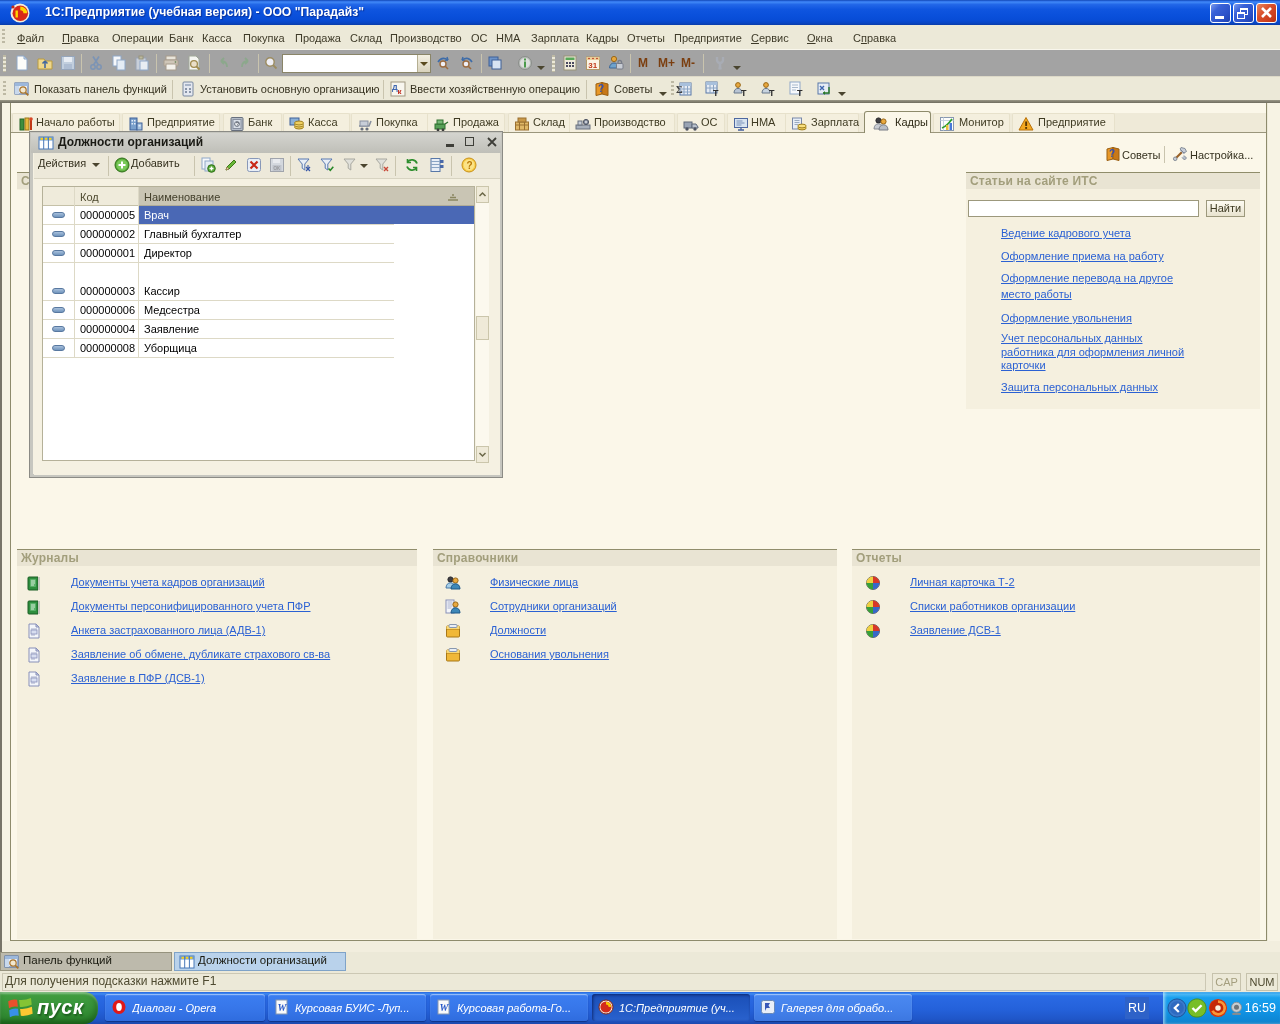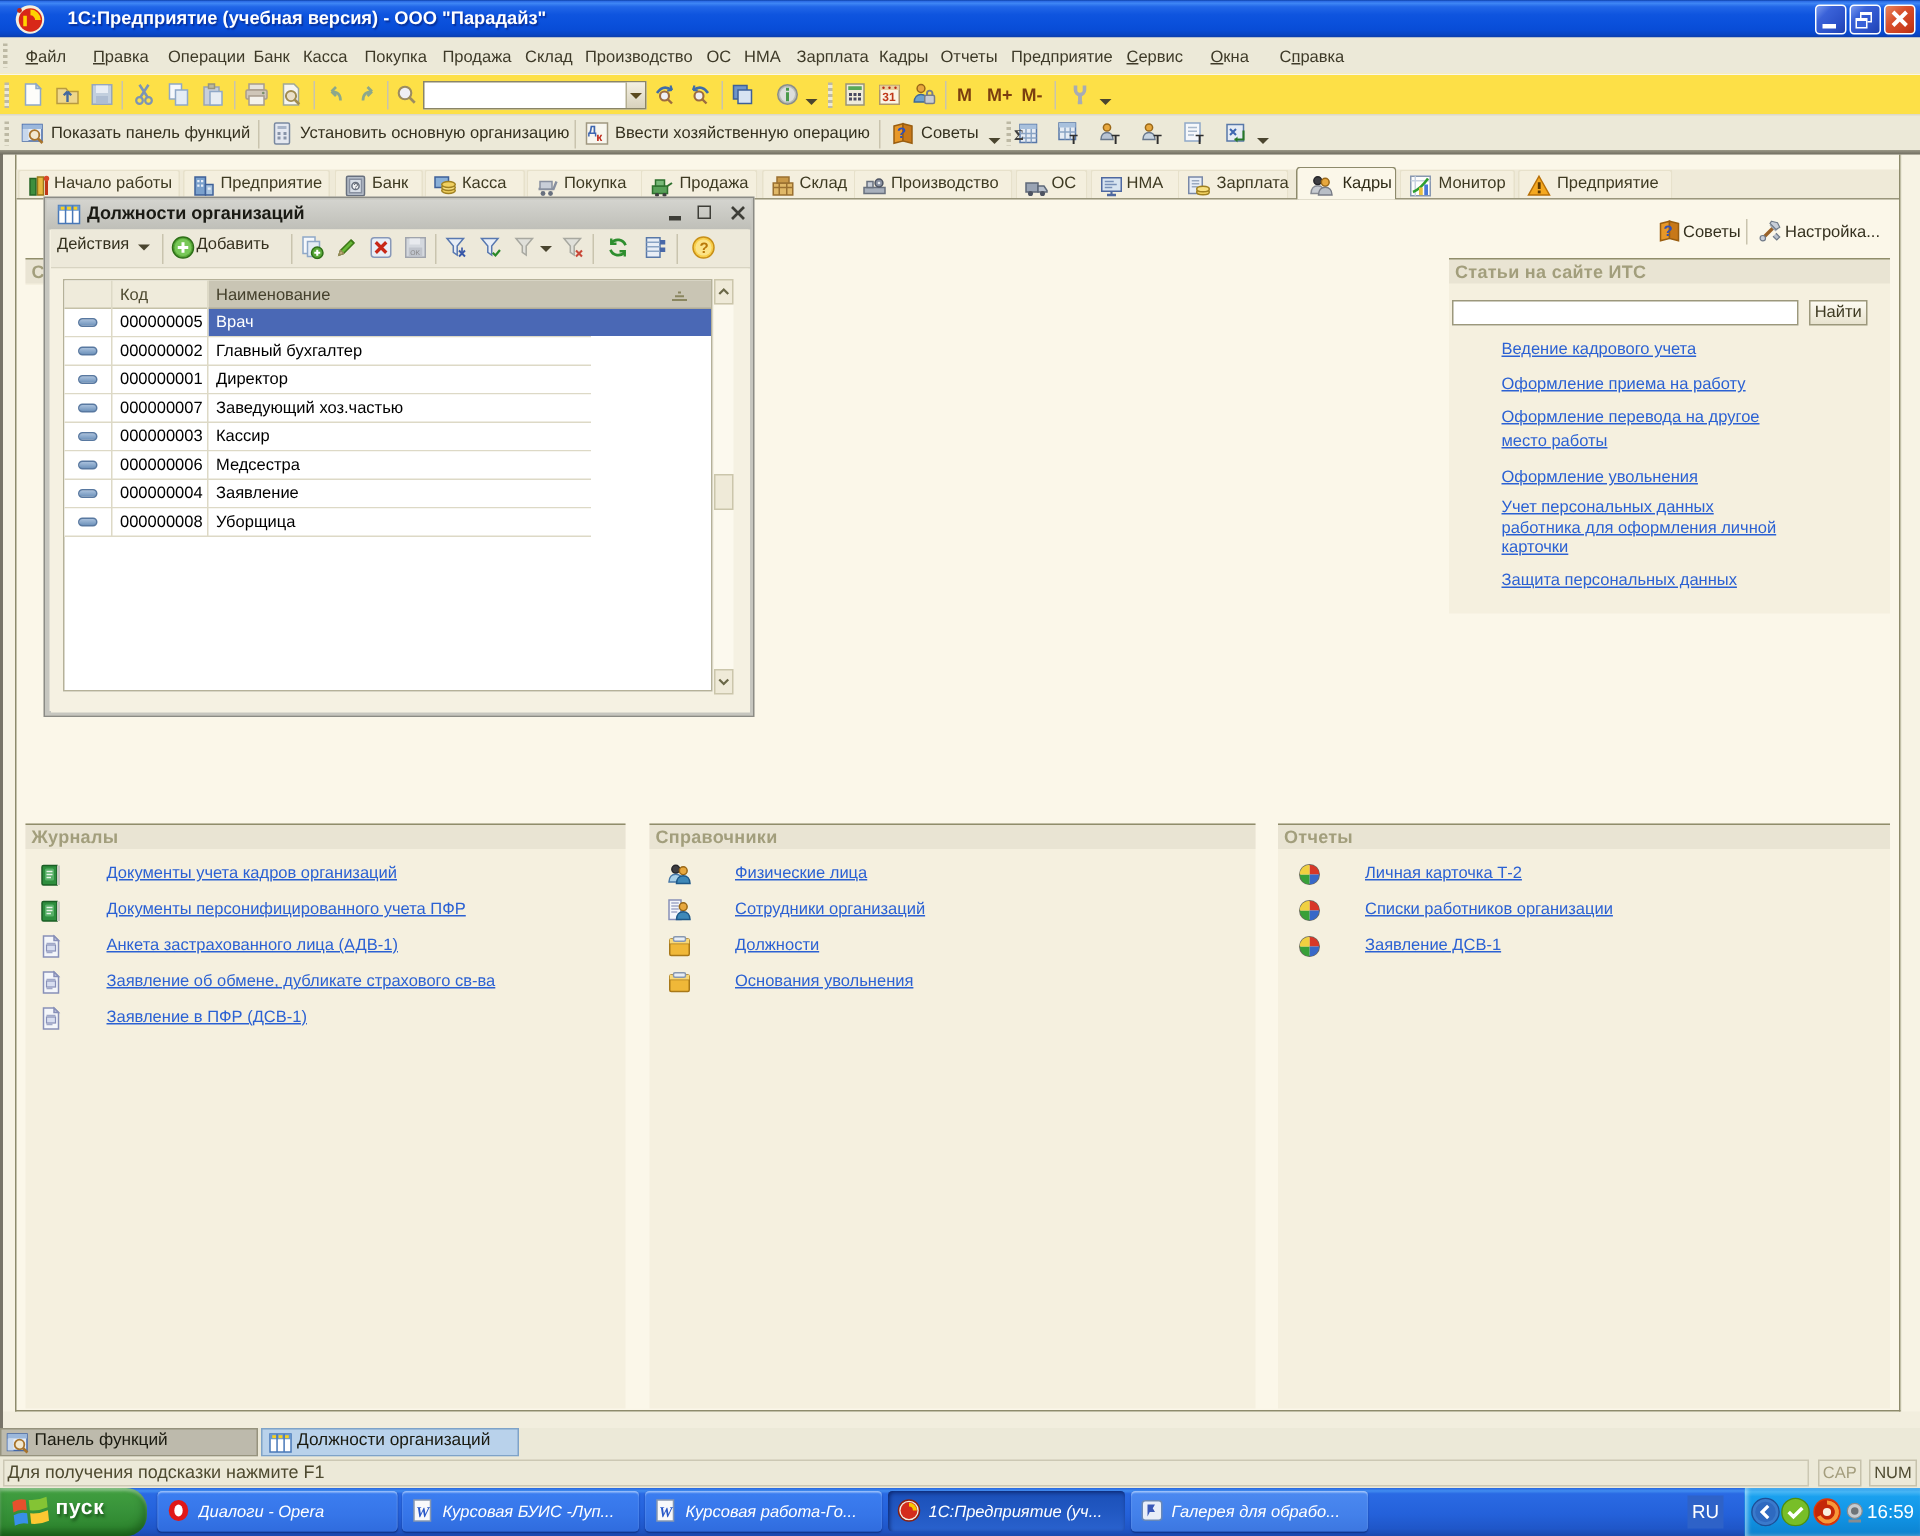--- a/index.html
+++ b/index.html
@@ -10,21 +10,21 @@
  background:linear-gradient(to bottom,#0C40A8 0%,#2E6FE8 4%,#3E86F5 9%,#2267E8 18%,#0F55DF 38%,#0A50DB 62%,#084CD6 80%,#0845C4 92%,#0A3CA8 100%);}
 #titlebar .ttext{position:absolute;left:45px;top:5px;color:#fff;font-size:12.2px;font-weight:bold;text-shadow:1px 1px 1px #08309A;white-space:nowrap;}
 .winbtn{position:absolute;top:3px;width:21px;height:20px;border-radius:3px;border:1px solid #fff;
  background:linear-gradient(135deg,#7A9BEF 0%,#3A62D8 30%,#2B51C8 70%,#1E41B0 100%);color:#fff;}
 .winbtn.close{background:linear-gradient(135deg,#E8885F 0%,#D9512D 40%,#C93B1B 80%,#B03010 100%);}
 
 #menubar{left:0;top:25px;width:1280px;height:24px;background:#ECE9D8;}
 #menubar span.mi{position:absolute;top:7px;font-size:11px;color:#3E3A28;}
 .grip{position:absolute;width:3px;background:repeating-linear-gradient(to bottom,#BDB9A4 0px,#BDB9A4 2px,#ECE9D8 2px,#ECE9D8 4px);}
 
-#toolbar1{left:0;top:49px;width:1280px;height:27px;background:#fde047;border-top:1px solid #F8F6EC;}
+#toolbar1{left:0;top:49px;width:1280px;height:27px;background:#a3a3a3;border-top:1px solid #F8F6EC;}
 #toolbar2{left:0;top:76px;width:1280px;height:25px;background:#ECE9D8;border-top:1px solid #DDD9C8;}
 .tsep{position:absolute;width:1px;background:#C9C4AE;}
 .tlabel{position:absolute;font-size:11px;color:#35311F;white-space:nowrap;}
 .mlabel{position:absolute;font-size:12px;font-weight:bold;color:#7B3F10;}
 .caret{position:absolute;width:0;height:0;border-left:4px solid transparent;border-right:4px solid transparent;border-top:4px solid #4A452F;}
 
 #client{left:0;top:101px;width:1280px;height:851px;background:#ECE9D8;border-top:1px solid #9D9A86;}
 #page{position:absolute;left:10px;top:1px;width:1257px;height:838px;background:#FBF7E9;border:1px solid #8E8B6C;border-top:none;}
 #tabstrip{position:absolute;left:0px;top:10px;width:1255px;height:20px;background:#EFEAD8;border-bottom:1px solid #9A967C;}
 .tab{position:absolute;top:10px;height:19px;font-size:11px;color:#3E3A22;white-space:nowrap;background:#F4EFDE;border:1px solid #E7E1CB;border-bottom:none;border-radius:2px 2px 0 0;}
@@ -56,21 +56,21 @@
 
 #wintabs{left:0;top:952px;width:1280px;height:19px;background:#ECE9D8;}
 #statusbar{left:0;top:971px;width:1280px;height:21px;background:#ECE9D8;font-size:12px;color:#4E4A30;}
 .statbox{position:absolute;top:2px;height:18px;border:1px solid #C6C2AC;font-size:11px;text-align:center;line-height:16px;}
 
 #taskbar{left:0;top:992px;width:1280px;height:32px;
  background:linear-gradient(to bottom,#2666E0 0%,#418CF0 6%,#2A6AE4 12%,#2461DA 55%,#1F56C8 85%,#1C49AE 100%);}
 #startbtn{position:absolute;left:0;top:0;width:98px;height:32px;border-radius:0 14px 14px 0;
  background:linear-gradient(to bottom,#4CA94C 0%,#3F9C3E 12%,#38933A 45%,#2F8830 80%,#247523 100%);
  box-shadow:inset -2px -3px 6px rgba(0,40,0,.35), inset 0 2px 2px rgba(255,255,255,.35);}
-#startbtn .st{position:absolute;left:37px;top:4px;color:#fff;font-size:14px;font-weight:bold;letter-spacing:0.5px;text-shadow:1px 2px 2px #1C5A1C;text-align:right;}
+#startbtn .st{position:absolute;left:37px;top:4px;color:#fff;font-size:20px;font-weight:bold;font-style:italic;letter-spacing:0.5px;text-shadow:1px 2px 2px #1C5A1C;text-align:right;}
 .taskbtn{position:absolute;top:2px;height:27px;width:157px;border-radius:3px;
  background:linear-gradient(to bottom,#4E91F8 0%,#3B7DF0 8%,#3675E8 60%,#2F6CDE 100%);
  box-shadow:inset 0 1px 1px rgba(255,255,255,.45), 0 1px 1px rgba(0,20,80,.5);
  color:#fff;font-size:12px;font-style:italic;}
 .taskbtn .bt{position:absolute;left:27px;top:8px;white-space:nowrap;overflow:hidden;max-width:125px;font-size:11px;}
 .taskbtn.active{background:linear-gradient(to bottom,#1B4FB8 0%,#2158C2 50%,#2A62CE 100%);box-shadow:inset 1px 1px 3px rgba(0,10,60,.6);}
 #tray{position:absolute;right:0;top:0;width:117px;height:32px;
  background:linear-gradient(to bottom,#1290E8 0%,#45B5F5 8%,#19A0EE 18%,#1193E4 60%,#0D86D4 90%,#0A7BC4 100%);
  box-shadow:inset 2px 0 3px rgba(255,255,255,.5);}
 #tray .time{position:absolute;right:4px;top:9px;color:#fff;font-size:12.5px;}
@@ -695,25 +695,20 @@
         <div class="trow" style="top:38px">
             <div style="position:absolute;left:9px;top:6px;width:13px;height:6px;border-radius:3px;background:linear-gradient(to bottom,#A8C0DC,#7094BC);border:1px solid #5878A0"></div>
             <div class="tcell" style="left:37px">000000002</div>
             <div class="tcell" style="left:101px">Главный бухгалтер</div>
           </div>
         <div class="trow" style="top:57px">
             <div style="position:absolute;left:9px;top:6px;width:13px;height:6px;border-radius:3px;background:linear-gradient(to bottom,#A8C0DC,#7094BC);border:1px solid #5878A0"></div>
             <div class="tcell" style="left:37px">000000001</div>
             <div class="tcell" style="left:101px">Директор</div>
           </div>
-        <div class="trow" style="top:76px">
-            <div style="position:absolute;left:9px;top:6px;width:13px;height:6px;border-radius:3px;background:linear-gradient(to bottom,#A8C0DC,#7094BC);border:1px solid #5878A0"></div>
-            <div class="tcell" style="left:37px">000000007</div>
-            <div class="tcell" style="left:101px">Заведующий хоз.частью</div>
-          </div>
         <div class="trow" style="top:95px">
             <div style="position:absolute;left:9px;top:6px;width:13px;height:6px;border-radius:3px;background:linear-gradient(to bottom,#A8C0DC,#7094BC);border:1px solid #5878A0"></div>
             <div class="tcell" style="left:37px">000000003</div>
             <div class="tcell" style="left:101px">Кассир</div>
           </div>
         <div class="trow" style="top:114px">
             <div style="position:absolute;left:9px;top:6px;width:13px;height:6px;border-radius:3px;background:linear-gradient(to bottom,#A8C0DC,#7094BC);border:1px solid #5878A0"></div>
             <div class="tcell" style="left:37px">000000006</div>
             <div class="tcell" style="left:101px">Медсестра</div>
           </div>

